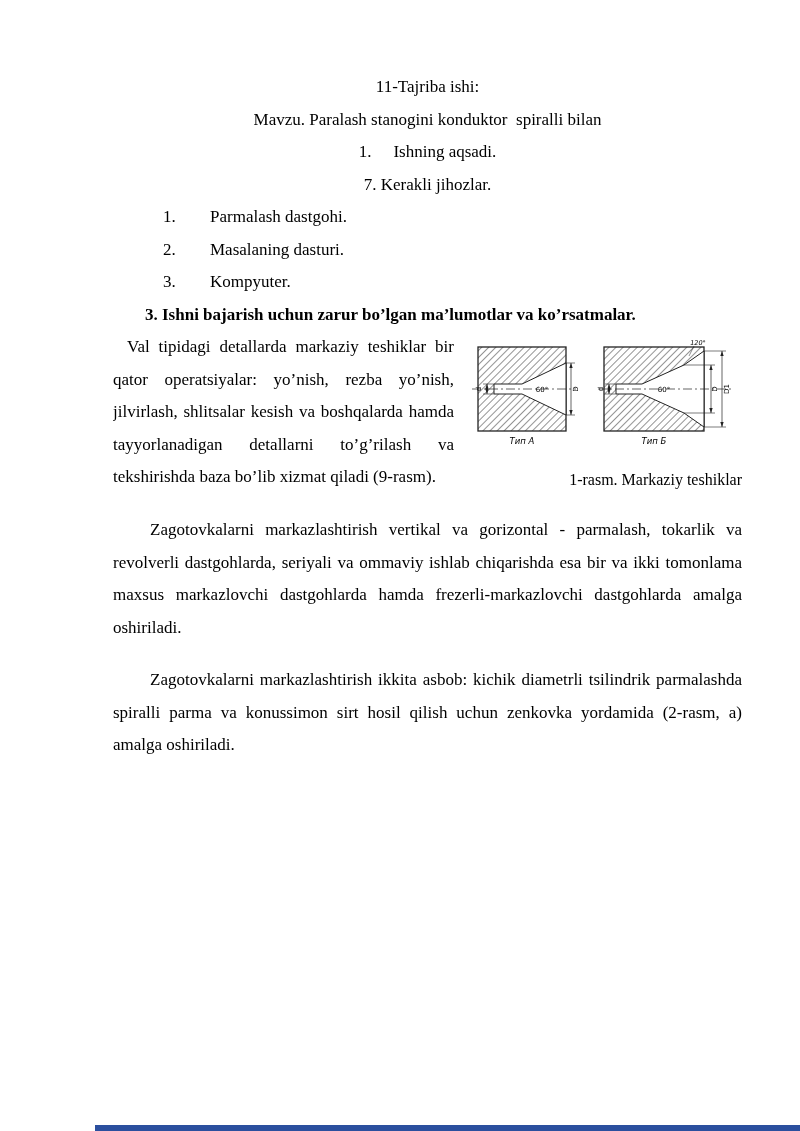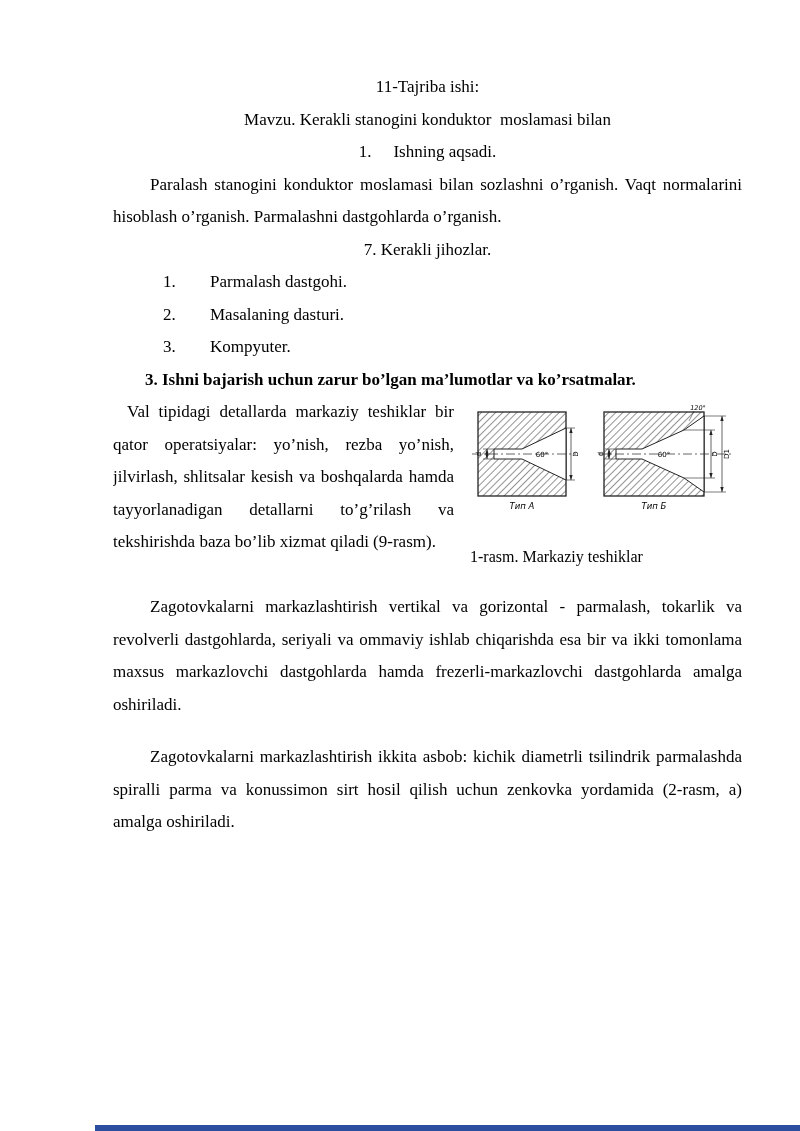--- a/index.html
+++ b/index.html
@@ -32,48 +32,47 @@
   .fig {
     float: right;
     width: 272px;
     margin: 6px 0 4px 16px;
     text-align: center;
   }
   .fig svg { display: block; }
   .caption {
     font-size: 16px;
     line-height: 20px;
-    margin-top: 21px;
-    text-align: left;
+    margin-top: 9px;
+    text-align: right;
   }
   .svg-label {
     font-family: "DejaVu Sans", sans-serif;
   }
   .bottom-bar {
     position: absolute;
     left: 95px; right: 0; bottom: 0;
     height: 6px;
     background: #2b4f9e;
   }
 </style>
 </head>
 <body>
 
 <div class="content">
 
   <div class="center bold">11-Tajriba ishi:</div>
 
-  <div class="center bold pre">Mavzu. Kerakli stanogini konduktor  moslamasi bilan</div>
+  <div class="center bold pre">Mavzu. Paralash stanogini konduktor  spiralli bilan</div>
 
   <div class="bold h1row">
     <span>1.</span>
     <span>Ishning aqsadi.</span>
   </div>
 
-  <p class="para indent37">Paralash stanogini konduktor  moslamasi bilan sozlashni o’rganish. Vaqt normalarini hisoblash o’rganish. Parmalashni dastgohlarda o’rganish.</p>
 
   <div class="center bold">7. Kerakli jihozlar.</div>
 
   <div class="list-row">
     <span class="list-num">1.</span>
     <span>Parmalash dastgohi.</span>
   </div>
   <div class="list-row">
     <span class="list-num">2.</span>
     <span>Masalaning dasturi.</span>

